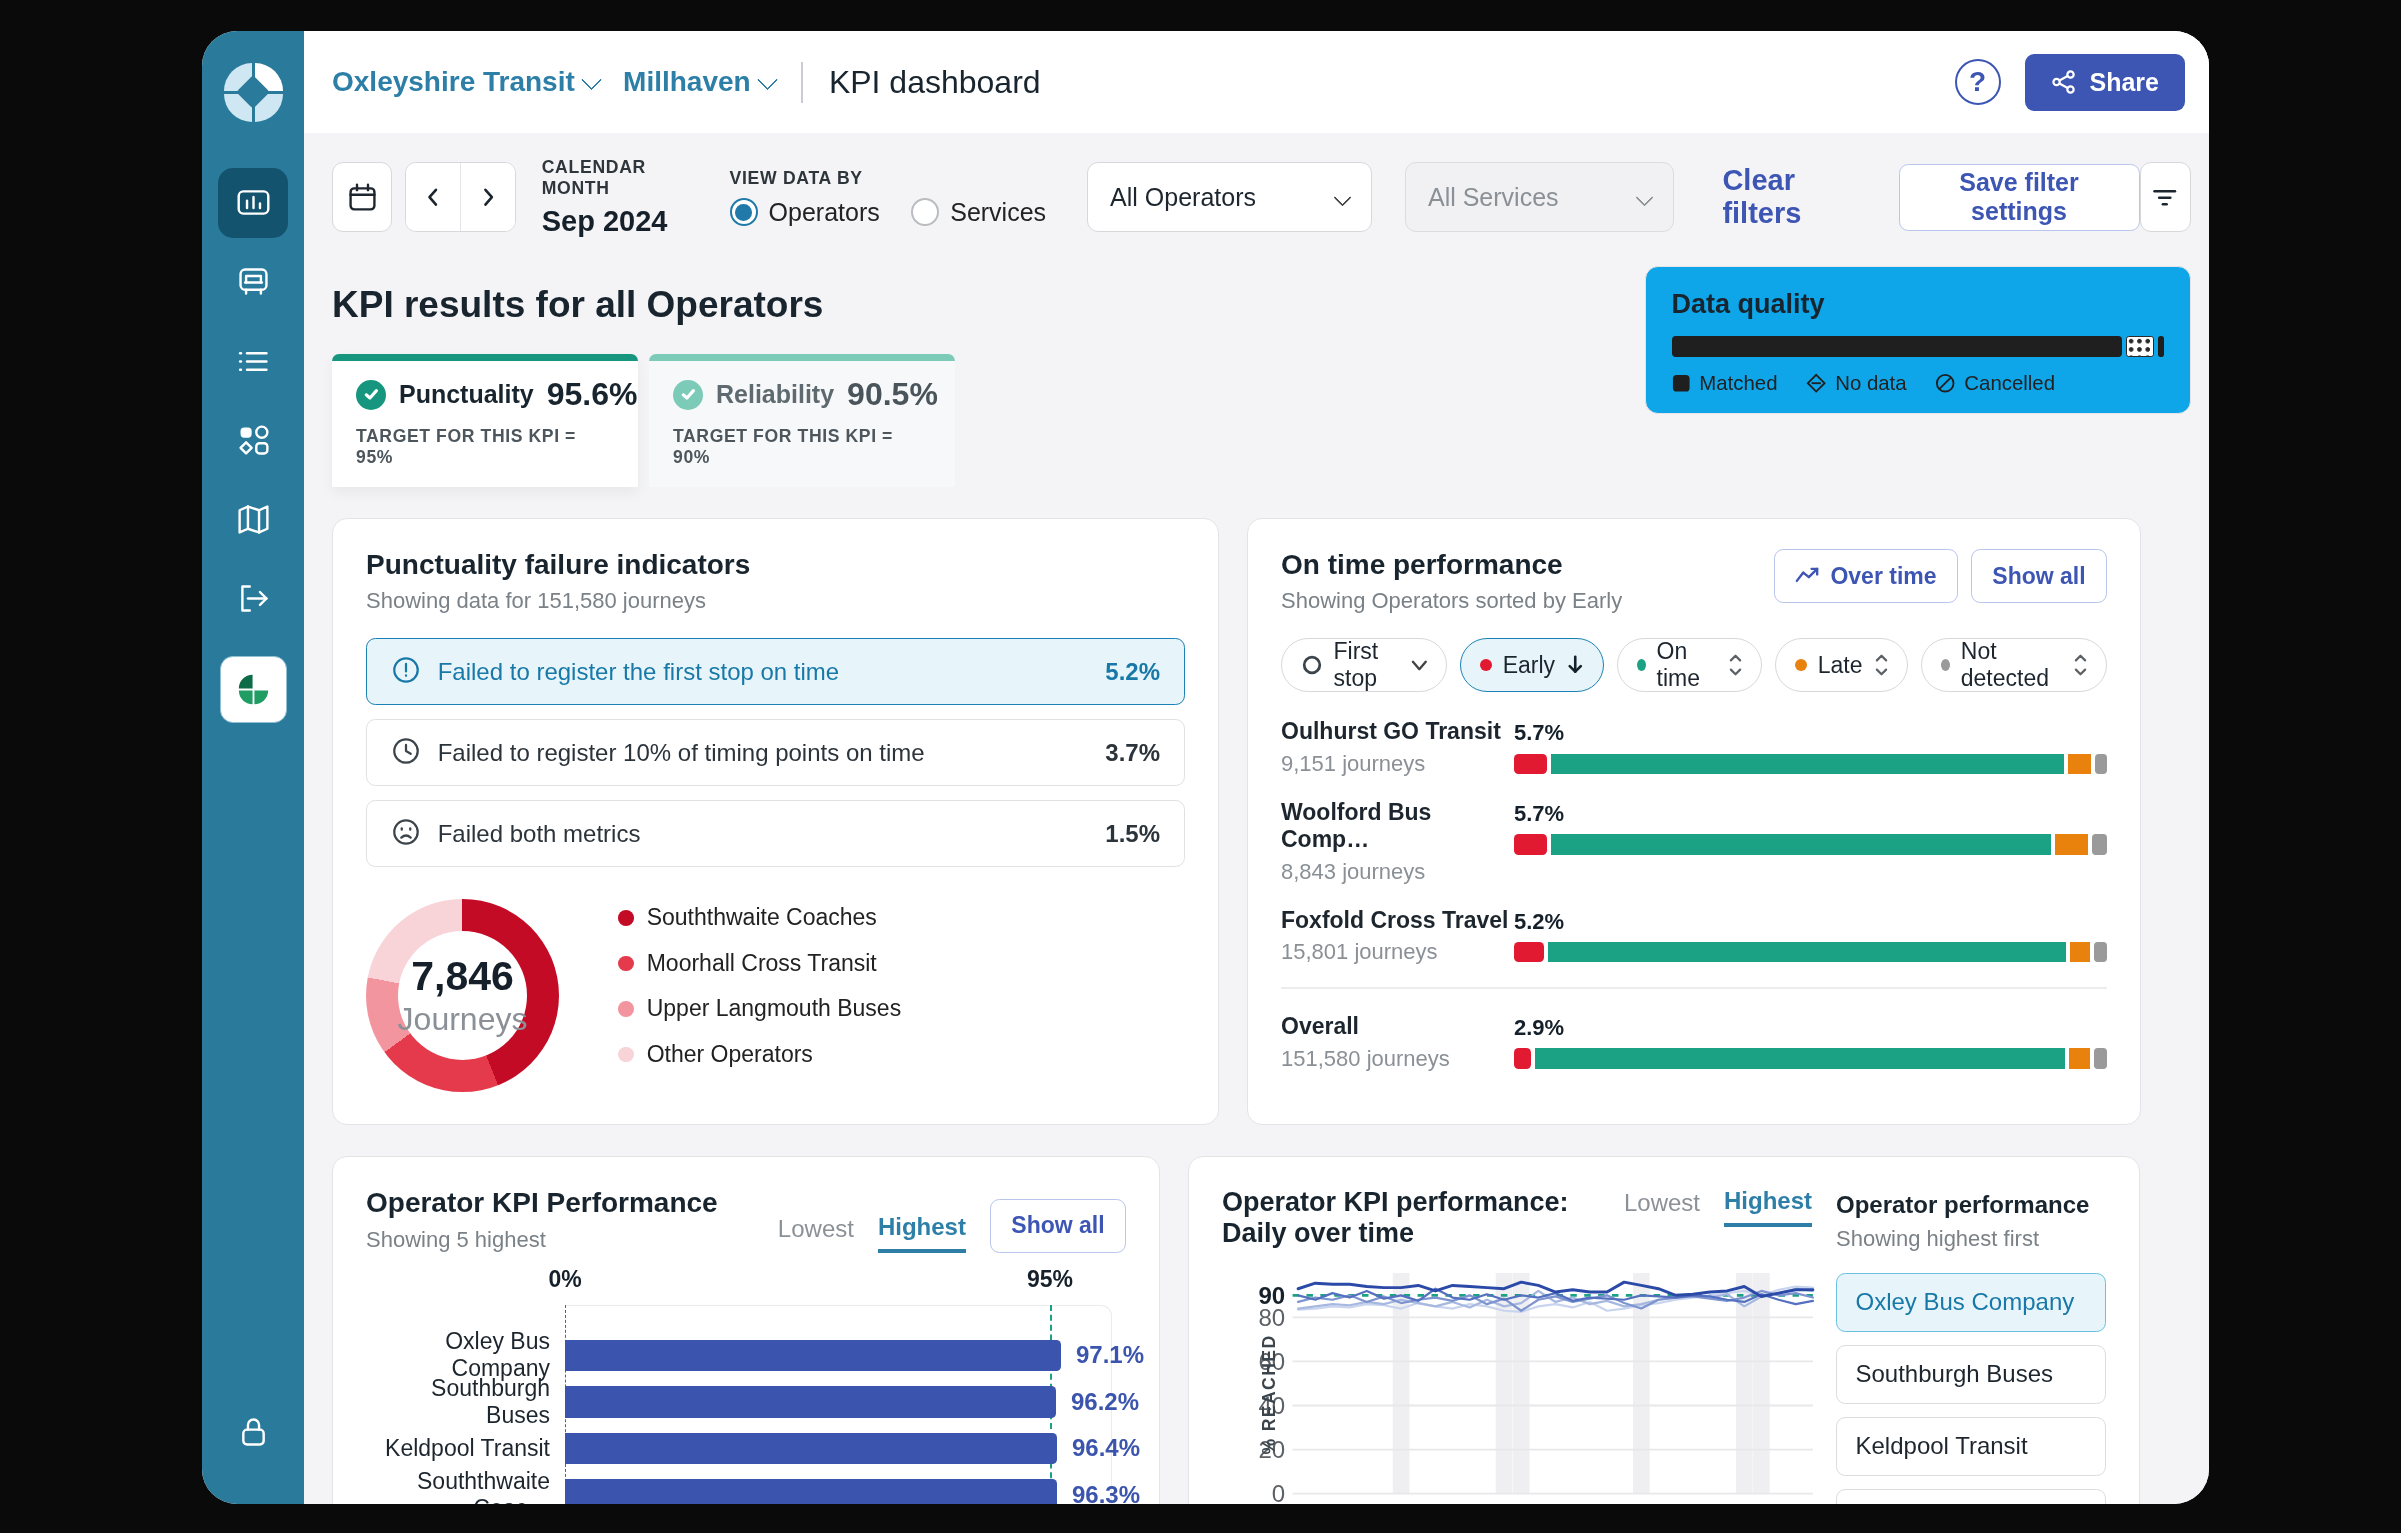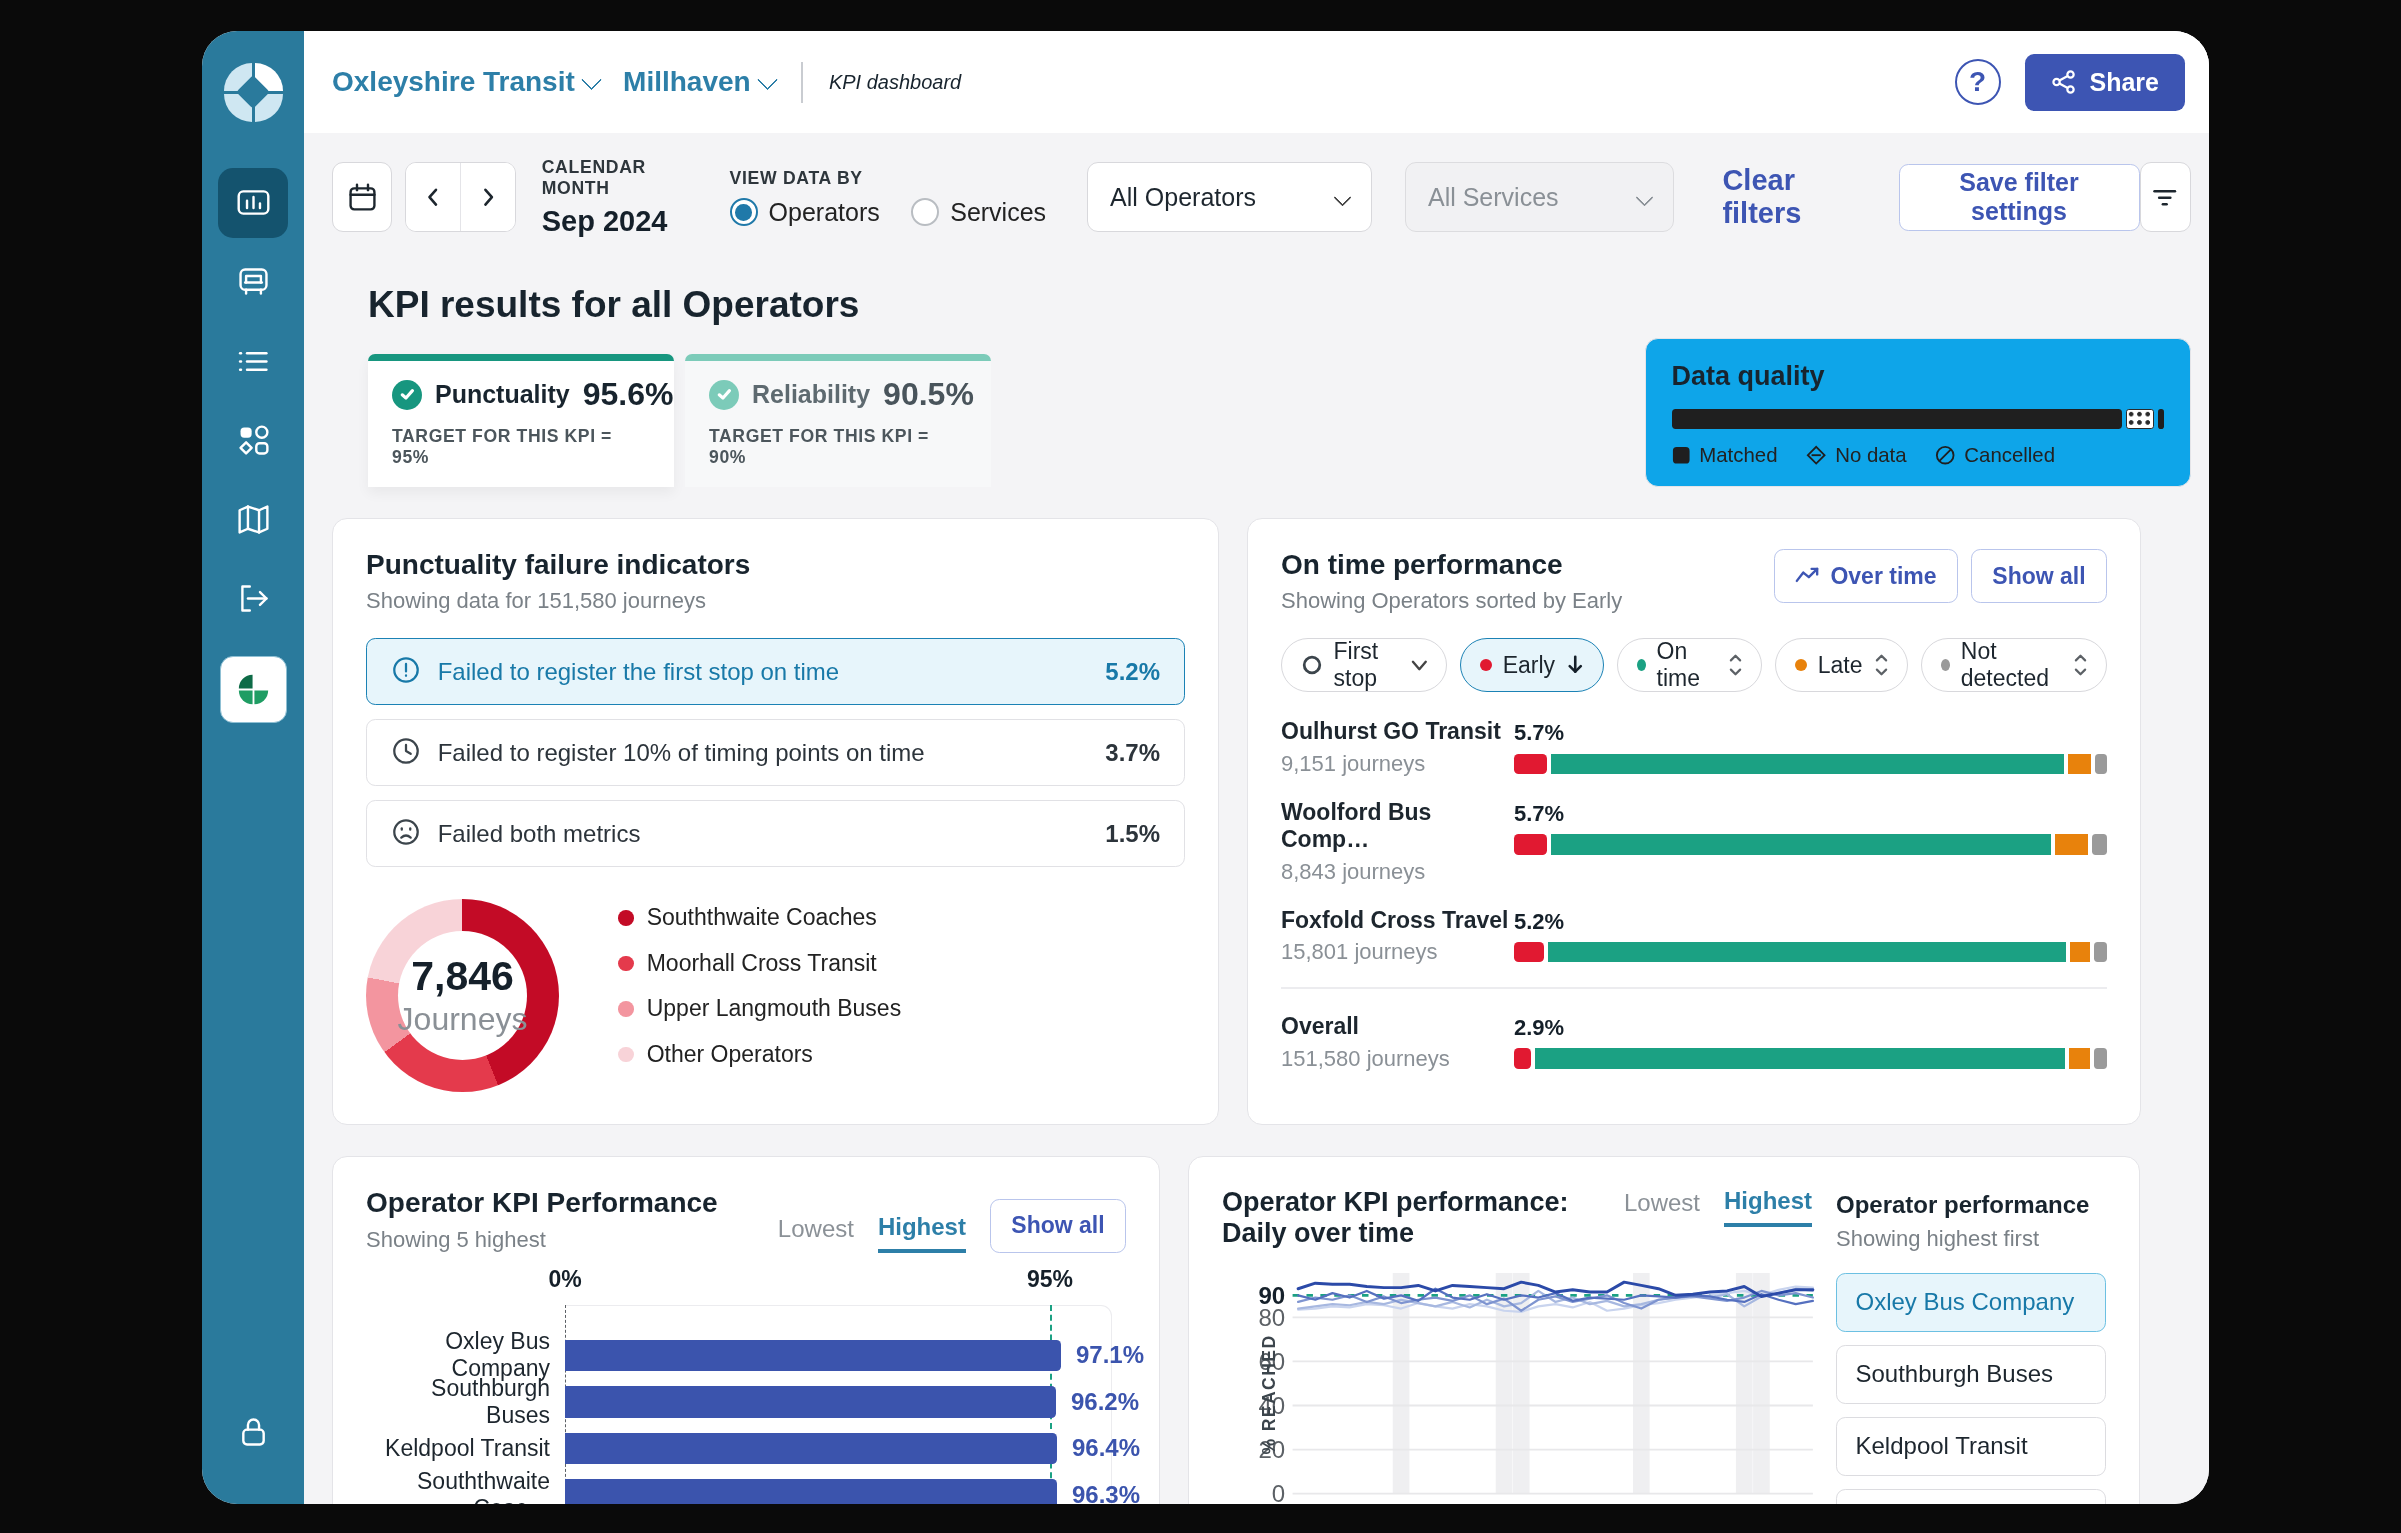--- a/index.html
+++ b/index.html
@@ -21,21 +21,21 @@
   .app-tile { width:67px; height:67px; background:#fff; border-radius:13px; border:1.9px solid #8fc0d4; display:flex; align-items:center; justify-content:center; margin-top:13px; cursor:pointer; }
   .sidebar .spacer { flex:1; }
 
   
   .main { flex:1; display:flex; flex-direction:column; background:#f4f4f6; }
   .topbar { height:102px; background:#fff; display:flex; align-items:center; padding:0 24px 0 28px; flex:0 0 102px; }
   .crumb { display:flex; align-items:center; gap:9.3px; color:#2d7fa8; font-size:28px; font-weight:600; cursor:pointer; }
   .crumb + .crumb { margin-left:24px; }
   .caret { width:15px; height:15px; border-right:2.8px solid #2d7fa8; border-bottom:2.8px solid #2d7fa8; transform:rotate(45deg) translate(-1.9px,-1.9px); border-radius:1.9px; }
   .tb-divider { width:1.9px; height:41px; background:#c9ccd1; margin:0 26px; }
-  .page-title { font-size:20px; color:#18242e; font-weight:500;font-style:italic; }
+  .page-title { font-size:32px; color:#18242e; font-weight:500; }
   .tb-right { margin-left:auto; display:flex; align-items:center; gap:24px; }
   .help-btn { width:46px; height:46px; border-radius:50%; border:2.8px solid #3d55b3; color:#3d55b3; display:flex; align-items:center; justify-content:center; font-size:28px; font-weight:700; cursor:pointer; background:#fff; }
   .share-btn { background:#3d55b3; color:#fff; border:none; border-radius:9.3px; height:57px; padding:0 26px; font-size:25px; font-weight:600; display:flex; align-items:center; gap:13px; cursor:pointer; font-family:inherit; }
 
   .content { flex:1; padding:24px 18.5px 0 28px; overflow:hidden; }
 
   
   .filterbar { display:flex; align-items:center; }
   .icon-btn { width:70px; height:70px; background:#fff; border:1.9px solid #d8d8dc; border-radius:11px; display:flex; align-items:center; justify-content:center; cursor:pointer; }
   .nav-group { display:flex; margin-left:13px; background:#fff; border:1.9px solid #d8d8dc; border-radius:11px; overflow:hidden; height:70px; }
@@ -54,21 +54,21 @@
   .select .sel-caret { margin-left:auto; width:13px; height:13px; border-right:2.8px solid #444; border-bottom:2.8px solid #444; transform:rotate(45deg); border-radius:1.9px; }
   .select.operators { width:324px; margin-left:41px; }
   .select.services { width:306px; margin-left:33px; background:#f1f1f3; color:#8a9096; border-color:#dcdcdf; cursor:default; }
   .select.services .sel-caret { border-color:#8a9096; }
   .link { color:#3d55b3; font-size:29px; font-weight:600; cursor:pointer; }
   .clear-link { margin-left:48px; }
   .save-btn { margin-left:39px; height:67px; border:1.9px solid #b9c5ec; background:#fff; border-radius:9.3px; color:#3d55b3; font-size:25px; font-weight:600; padding:0 24px; cursor:pointer; font-family:inherit; }
   .filter-btn { margin-left:auto; width:59px; height:70px; }
 
   
-  .heading-row { display:flex; margin-top:28px; align-items:flex-end;margin-left:36px; }
+  .heading-row { display:flex; margin-top:28px; align-items:flex-start; }
   .kpi-heading { font-size:37px; font-weight:600; color:#18242e; margin-top:18.5px; }
   .dq-card { margin-left:auto; width:546px; background:#0ea5e9; border:1.4px solid #e4e4e8; border-radius:13px; padding:22px 26px 18.5px; }
   .dq-title { font-size:27px; font-weight:600; color:#18242e; }
   .dq-bar { display:flex; align-items:center; height:20.4px; margin-top:16.7px; gap:3.7px; }
   .dq-seg-matched { background:#1f1f1f; height:100%; border-radius:3.7px; }
   .dq-seg-nodata { height:100%; border:1.9px solid #2a2a2a; border-radius:2.8px; background:#fff; background-image:radial-gradient(#2a2a2a 2px, transparent 2.4px); background-size:8.3px 8.3px; }
   .dq-seg-cancelled { background:#1f1f1f; height:100%; border-radius:2.8px; }
   .dq-legend { display:flex; gap:28px; margin-top:15px; align-items:center; }
   .dq-leg-item { display:flex; align-items:center; gap:9.3px; font-size:20.4px; color:#222; }
 

